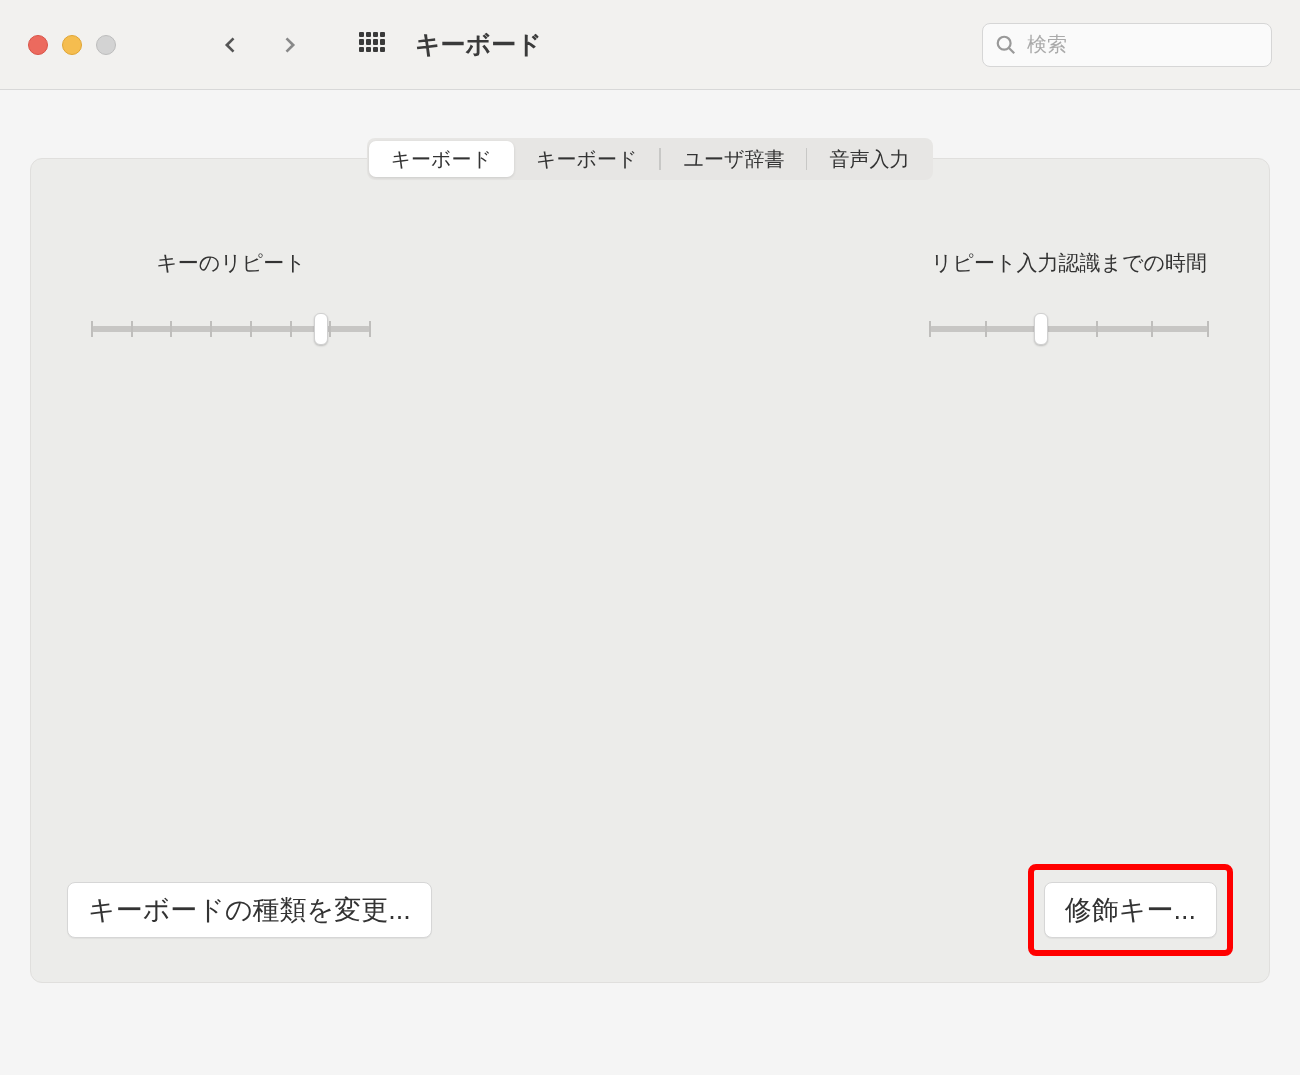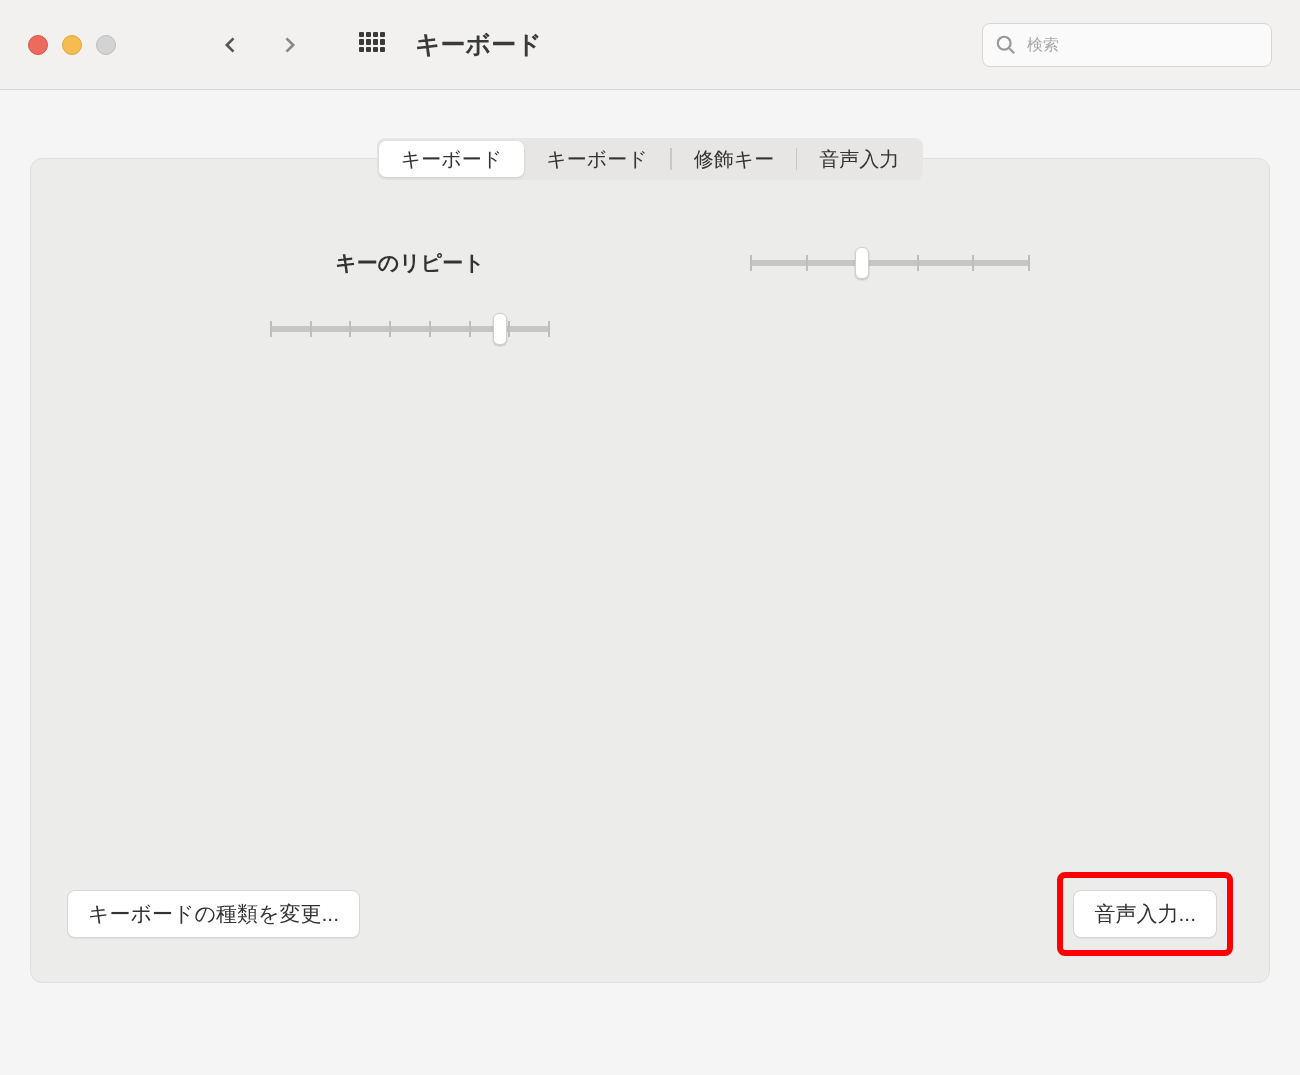--- a/index.html
+++ b/index.html
@@ -35,21 +35,21 @@
   width: 290px; height: 44px;
   background: #fafafa;
   border: 1px solid #d6d6d6;
   border-radius: 8px;
   display: flex; align-items: center;
   padding: 0 12px;
 }
 .search-icon { width: 22px; height: 22px; color: #999; margin-right: 10px; flex-shrink:0; }
 .search-input {
   border: none; background: transparent; outline: none;
-  font-size: 16px; color: #14532d; width: 100%;
+  font-size: 20px; color: #14532d; width: 100%;
 }
 .search-input::placeholder { color: #aaa; }
 
 .content {
   padding: 48px 30px 30px;
   height: calc(100% - 90px);
   position: relative;
 }
 .tabs-wrap { display: flex; justify-content: center; position: relative; z-index: 2; }
 .segmented {
@@ -82,24 +82,23 @@
   border: 1px solid #e0dfdd;
   border-radius: 12px;
   margin-top: -22px;
   height: 825px;
   position: relative;
   z-index: 1;
   padding-top: 90px;
 }
 .sliders {
   display: flex;
-  justify-content: center;
+  justify-content: space-between;
   gap: 160px;
   padding: 0 40px;
-  font-weight: bold;
 }
 .slider-group { display: flex; flex-direction: column; align-items: center; width: 320px; }
 .slider-title { font-size: 21px; color: #333; margin-bottom: 38px; }
 .slider-track-wrap { position: relative; width: 280px; height: 28px; }
 .slider-track {
   position: absolute; top: 50%; left: 0; right: 0; height: 6px;
   background: #c7c6c4; border-radius: 3px; transform: translateY(-50%);
 }
 .slider-ticks { position: absolute; top: 0; left: 0; right: 0; height: 100%; display: flex; justify-content: space-between; }
 .tick { width: 2px; height: 16px; background: #bfbebc; margin-top: 6px; }
@@ -119,21 +118,21 @@
 .bottom-buttons {
   position: absolute;
   left: 36px; right: 36px; bottom: 26px;
   display: flex; justify-content: space-between; align-items: center;
 }
 .mac-button {
   background: #fff;
   border: 1px solid #d6d6d6;
   border-radius: 8px;
   padding: 9px 20px;
-  font-size: 21px;
+  font-size: 27px;
   color: #333;
   cursor: pointer;
   box-shadow: 0 1px 1px rgba(0,0,0,0.05);
 }
 .highlight-box {
   border: 6px solid #ff0000;
   border-radius: 8px;
   padding: 12px 10px;
   display: inline-flex;
 }
@@ -182,21 +181,21 @@
   </div>
 </div>
 
 <div class="content">
   <div class="tabs-wrap">
     <div class="segmented">
       <div class="seg-item active">キーボード</div>
       <div class="seg-item">キーボード</div>
       <div class="seg-divider"></div>
       <div class="seg-divider"></div>
-      <div class="seg-item">修飾キー</div>
+      <div class="seg-item">ユーザ辞書</div>
       <div class="seg-divider"></div>
       <div class="seg-item">音声入力</div>
     </div>
   </div>
 
   <div class="panel">
     <div class="sliders">
       <div class="slider-group">
         <div class="slider-title">キーのリピート</div>
         <div class="slider-track-wrap">
@@ -209,35 +208,36 @@
               <div class="tick"></div>
               <div class="tick"></div>
               <div class="tick"></div>
               <div class="tick"></div>
             </div>
           <div class="slider-thumb" id="thumb-kr" style="left: 82%;"></div>
         </div>
       </div>
 
       <div class="slider-group">
+        <div class="slider-title">リピート入力認識までの時間</div>
         <div class="slider-track-wrap">
           <div class="slider-track"></div>
           <div class="slider-ticks" id="ticks-dr">
               <div class="tick"></div>
               <div class="tick"></div>
               <div class="tick"></div>
               <div class="tick"></div>
               <div class="tick"></div>
               <div class="tick"></div>
             </div>
           <div class="slider-thumb" id="thumb-dr" style="left: 40%;"></div>
         </div>
       </div>
     </div>
 
     <div class="bottom-buttons">
       <button class="mac-button">キーボードの種類を変更...</button>
       <div class="highlight-box">
-        <button class="mac-button">音声入力...</button>
+        <button class="mac-button">修飾キー...</button>
       </div>
     </div>
   </div>
 </div>
 
 </body></html>

